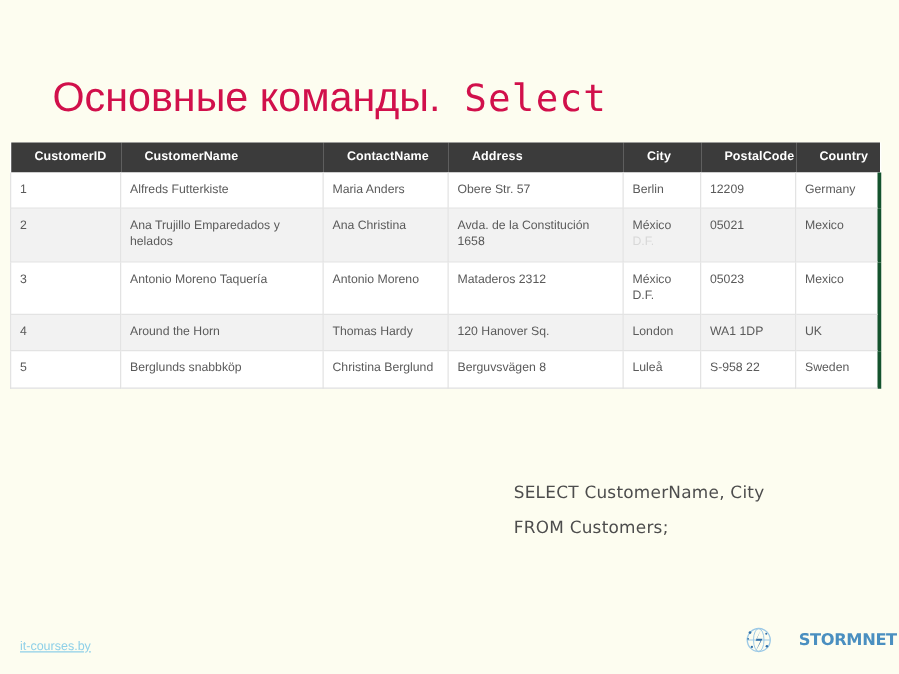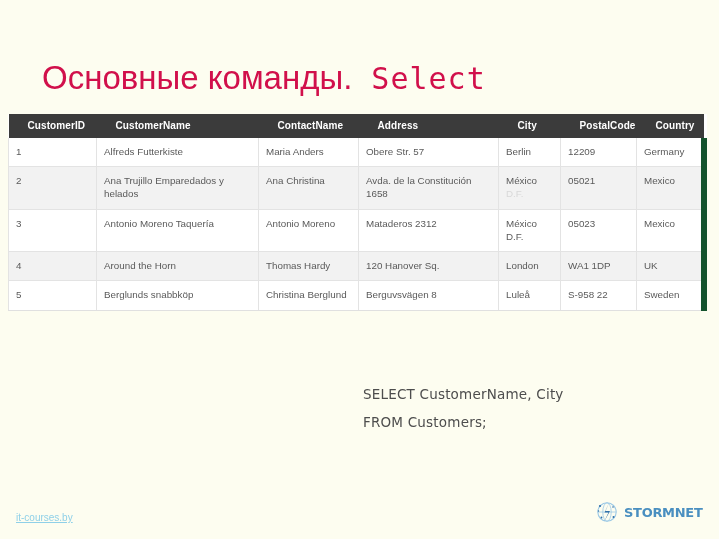--- a/index.html
+++ b/index.html
@@ -84,21 +84,21 @@
     border-top: none;
     padding: 7px 7px 8px 7px;
     vertical-align: top;
     line-height: 1.35;
     font-size: 9.8px;
     color: #5a5a5a;
   }
   table.data-table tr.row-odd td { background: #ffffff; }
   table.data-table tr.row-even td { background: #f2f2f2; }
   table.data-table td:first-child { border-left: 1px solid #e3e3e3; }
-  table.data-table td:last-child { border-right: 6px solid #14532d; }
+  table.data-table td:last-child { border-right: 3px solid #14532d; }
   table.data-table tr:last-child td { border-bottom: 1px solid #e0e0e0; }
 
   
   col.c-id        { width: 88px; }
   col.c-name      { width: 162px; }
   col.c-contact   { width: 100px; }
   col.c-address   { width: 140px; }
   col.c-city      { width: 62px; }
   col.c-postal    { width: 76px; }
   col.c-country   { width: 67px; }
@@ -120,21 +120,21 @@
   #sql-right {
     position: absolute;
     left: 363px;
     top: 380px;
     font-size: 13.5px;
     color: #4d4d4d;
     font-family: "DejaVu Sans", sans-serif;
     line-height: 28px;
     letter-spacing: 0.2px;
   }
-  #sql-right div { white-space: nowrap; }
+  #sql-right div { white-space: nowrap; margin-left: 48px; }
 
   
   #footer-link {
     position: absolute;
     left: 16px;
     top: 512px;
     font-size: 10px;
     color: #8fd0e8;
     text-decoration: underline;
     font-family: "Liberation Sans", sans-serif;
@@ -155,21 +155,21 @@
     height: 24px;
     flex: 0 0 26px;
     position: relative;
   }
   #logo-text {
     font-family: "DejaVu Sans", sans-serif;
     font-size: 13px;
     font-weight: bold;
     color: #4a8fc0;
     letter-spacing: -0.3px;
-    margin-left: 2px;
+    margin-left: 17px;
     white-space: nowrap;
   }
 </style>
 </head>
 <body>
 
 <div id="slide">
 
   <div id="title-area">
     <div id="slide-title">

